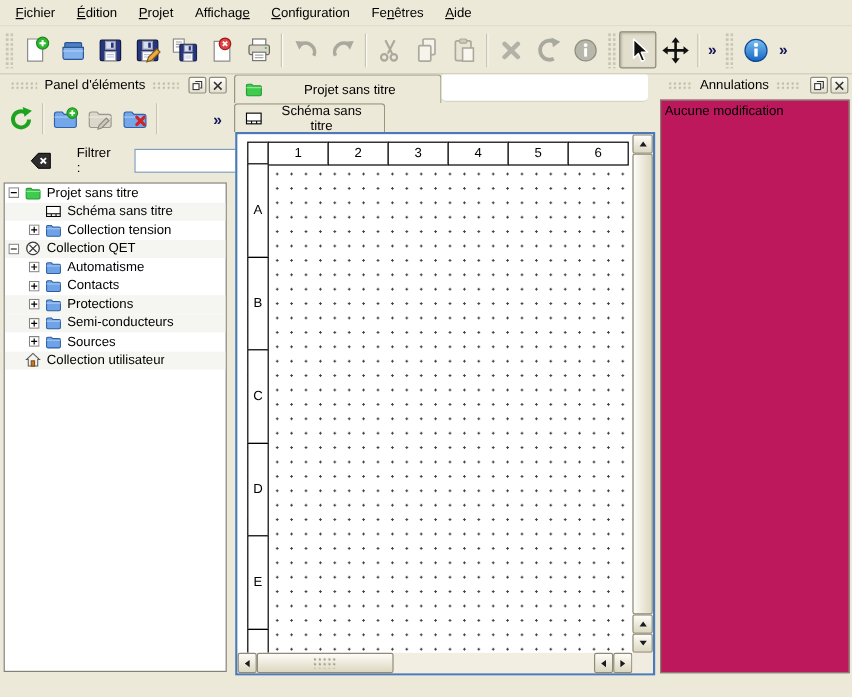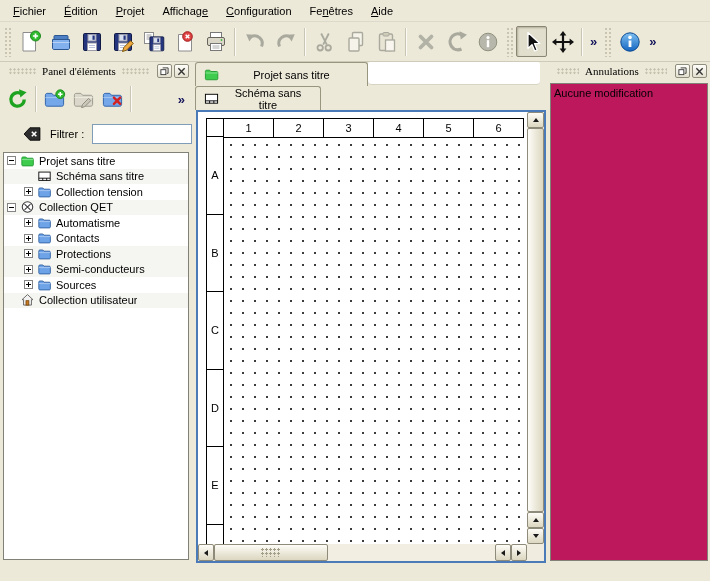--- a/index.html
+++ b/index.html
@@ -33,33 +33,33 @@
   .overflow-btn { font-weight:bold; font-size:13px; color:#14145a; padding:0 4px; flex:none; }
 
   
   .dock { position:absolute; top:62px; bottom:18px; }
   #left-dock { left:0; width:192px; }
   #right-dock { left:548px; width:162px; }
   .dock-title { height:18px; display:flex; align-items:center; padding:0 3px; }
   .dock-grip { flex:1; height:7px; margin:0 6px;
     background:radial-gradient(circle at 1.5px 1.5px, #c2beab 1px, transparent 1.2px);
     background-size:4px 3.5px; }
-  .dock-title-text { flex:none;font-family:Liberation Serif, serif; }
+  .dock-title-text { flex:none; }
   .dock-btn { width:15px; height:14px; margin-left:2px; flex:none; border:1px solid #8f8d7e; border-radius:2px;
     background:linear-gradient(#fefdf9,#e4e0cf); display:flex; align-items:center; justify-content:center; }
   .dock-btn .icon { width:9px; height:9px; }
 
   
   #panel-toolbar { position:absolute; left:0; top:18px; width:100%; height:38px;
     display:flex; align-items:center; padding:0 3px; }
   #panel-toolbar .tb-btn { width:29px; height:29px; }
   #panel-toolbar .tb-btn .icon { width:23px; height:23px; }
   #panel-toolbar .tb-sep { height:26px; }
-  #filter-row { position:absolute; left:14px; top:56px; width:100%; height:32px;
-    display:flex; align-items:center; gap:8px; padding:0 8px; }
+  #filter-row { position:absolute; left:0; top:56px; width:100%; height:32px;
+    display:flex; align-items:center; gap:20px; padding:0 24px; }
   #filter-row .icon { width:20px; height:20px; }
   #filter-input { width:100px; height:20px; border:1px solid #7f9db9; background:#fff;
     font-family:inherit; font-size:11px; padding:1px 3px; flex:none; }
   #tree { position:absolute; left:3px; right:3px; top:90px; bottom:3px; background:#fff;
     border:1px solid #828177; overflow:hidden; }
   .tree-row { height:15.5px; display:flex; align-items:center; padding-left:3px; white-space:nowrap; }
   .tree-row.alt { background:#f5f5f1; }
   .exp-slot { width:12px; height:15px; display:flex; align-items:center; justify-content:flex-start; flex:none; }
   .exp-slot .icon { width:9px; height:9px; }
   .tree-icon { width:15px; height:14px; margin:0 4px 0 1px; }

